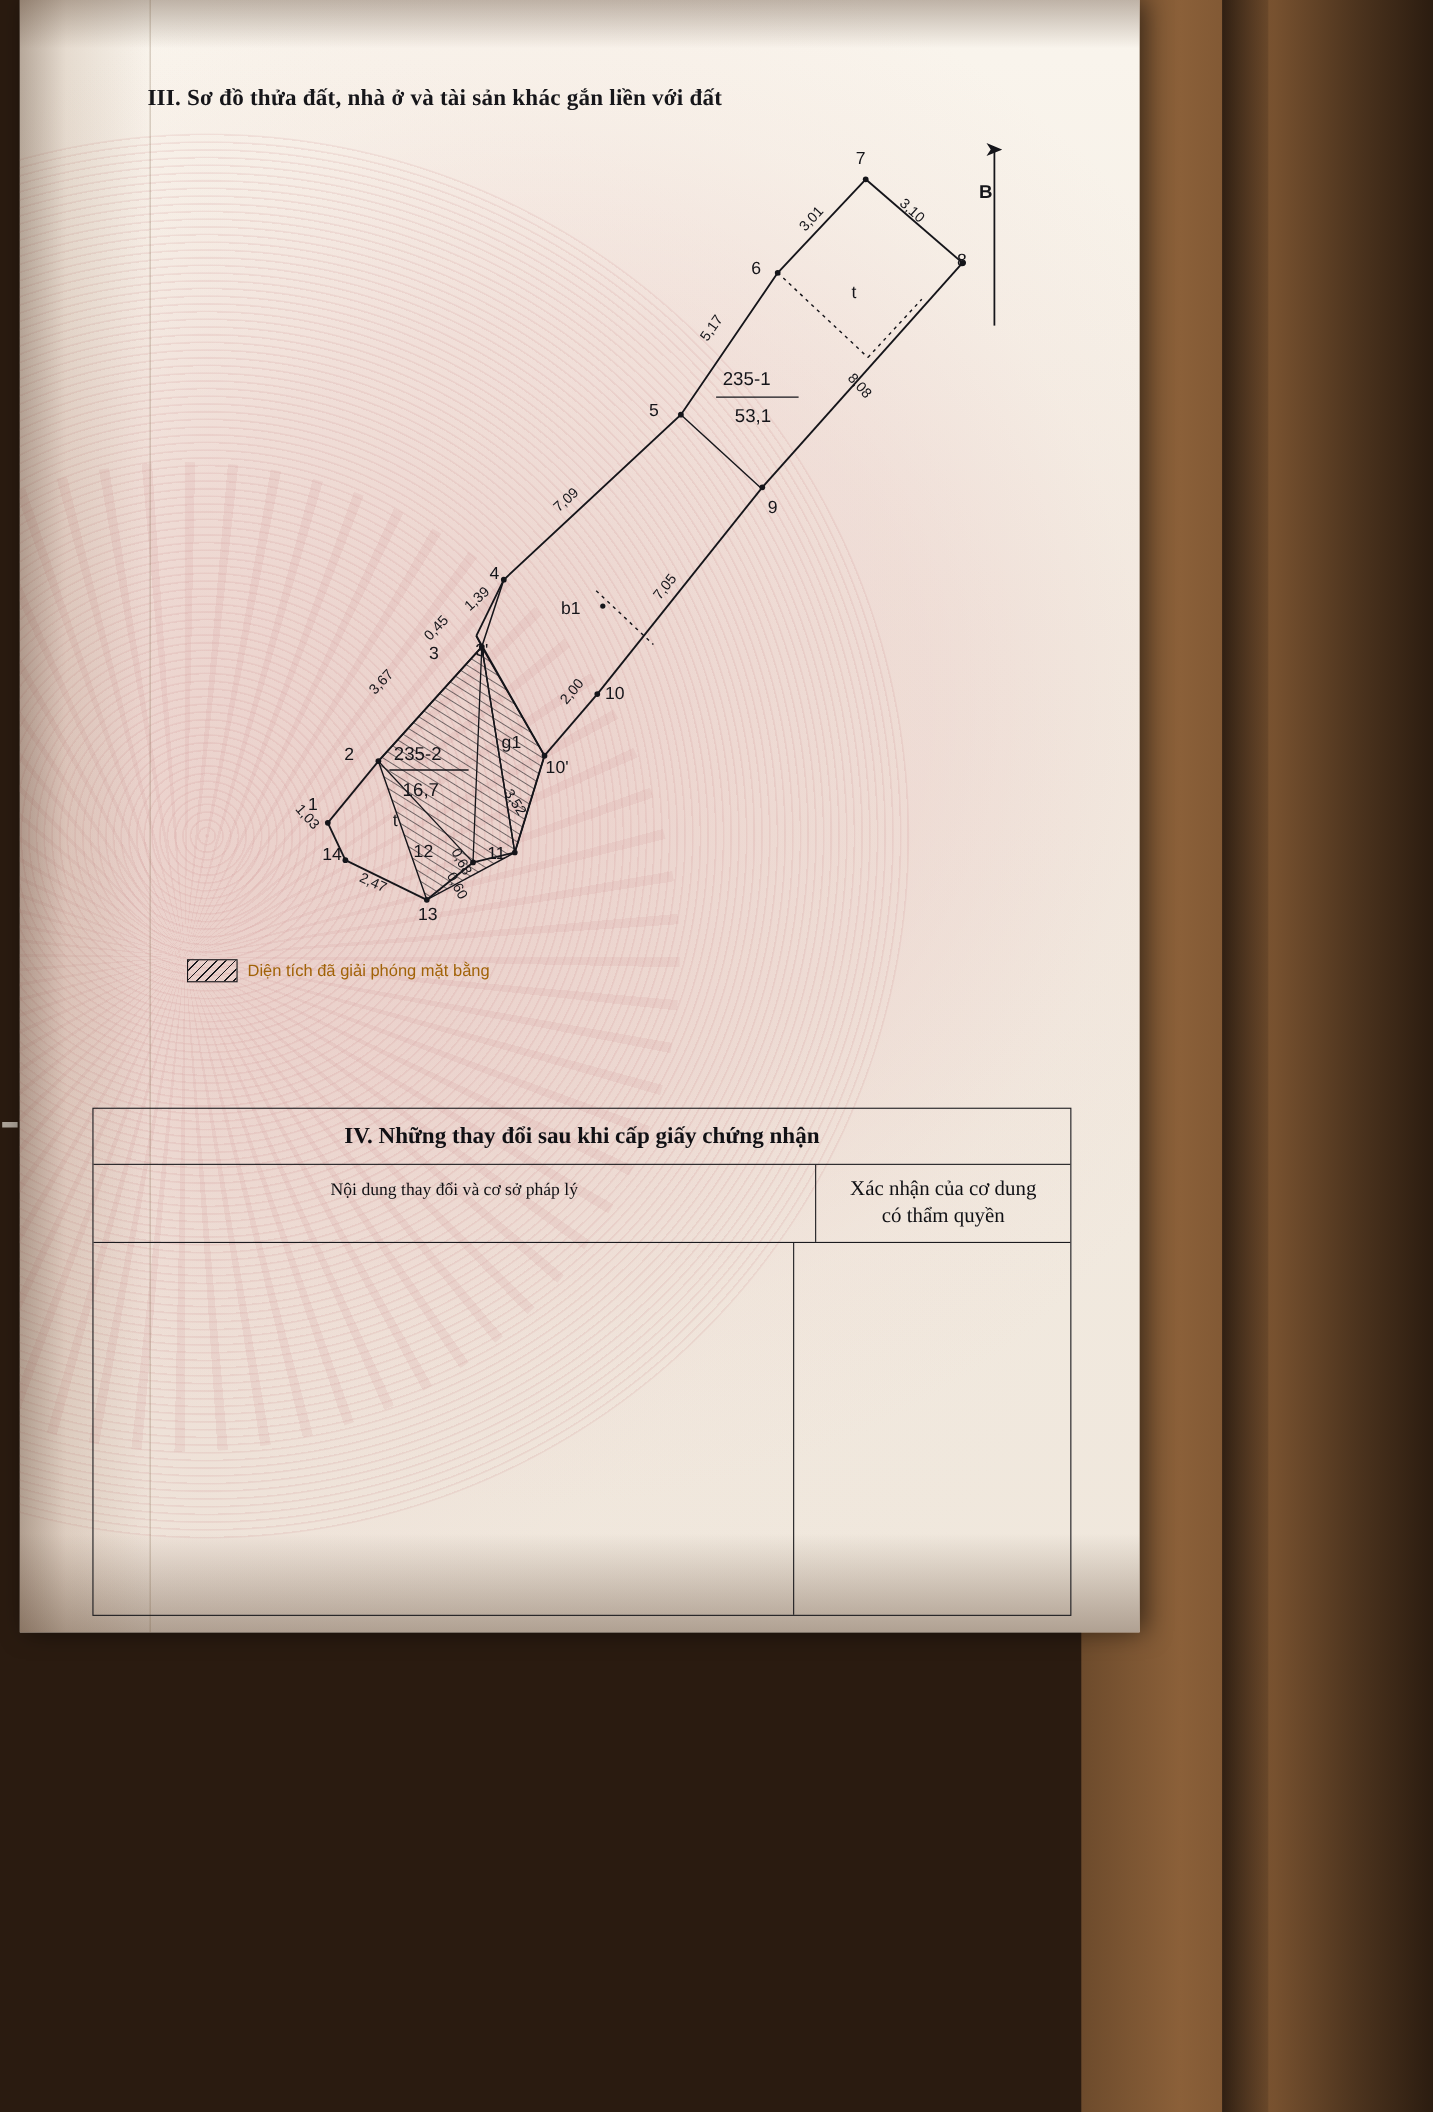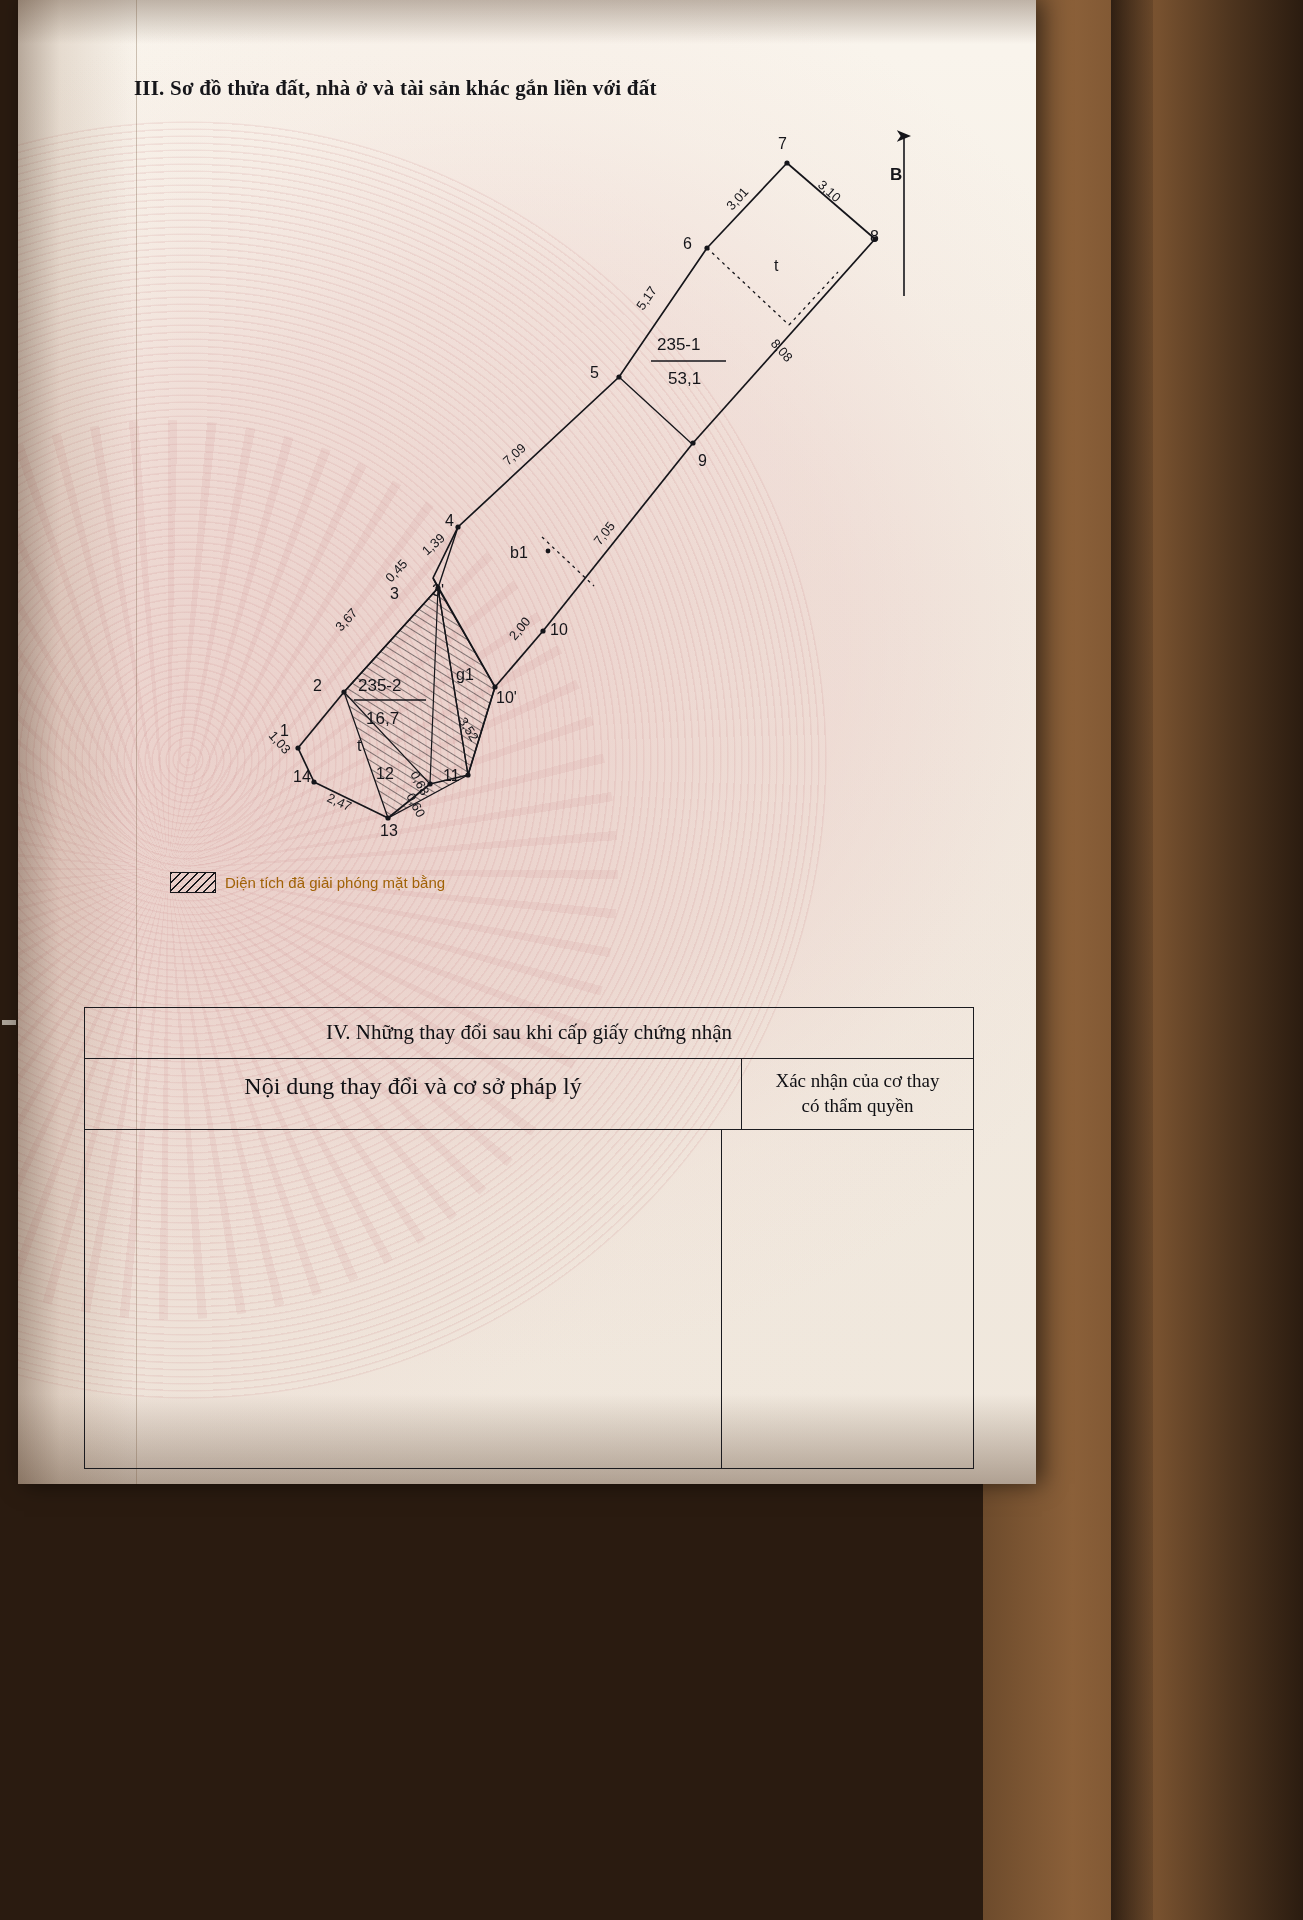--- a/index.html
+++ b/index.html
@@ -177,30 +177,30 @@
     top: 1007px;
     width: 888px;
     border: 1.6px solid #1b1b1f;
     border-collapse: collapse;
   }
   #table4 .row { display: flex; border-bottom: 1.6px solid #1b1b1f; }
   #table4 .row:last-child { border-bottom: none; }
   #table4 .title-cell {
     flex: 1;
     text-align: center;
-    font-weight: normal;
+    font-weight: bold;
     font-size: 21px;
     padding: 12px 6px 13px;
     color: #101014;
   }
   #table4 .hdr-left {
     width: 636px;
     border-right: 1.6px solid #1b1b1f;
     text-align: center;
-    font-size: 24px;
+    font-size: 16px;
     padding: 14px 10px 16px;
     color: #101014;
   }
   #table4 .hdr-right {
     flex: 1;
     text-align: center;
     font-size: 19px;
     line-height: 1.32;
     padding: 9px 10px 11px;
     color: #101014;
@@ -392,21 +392,21 @@
       <div class="lbl">Diện tích đã giải phóng mặt bằng</div>
     </div>
 
     <div id="table4">
       <div class="row">
         <div class="title-cell">IV. Những thay đổi sau khi cấp giấy chứng nhận</div>
       </div>
       <div class="row">
         <div class="hdr-left">Nội dung thay đổi và cơ sở pháp lý</div>
         <div class="hdr-right">
-          <div>Xác nhận của cơ thay</div>
+          <div>Xác nhận của cơ dung</div>
           <div>có thẩm quyền</div>
         </div>
       </div>
       <div class="row">
         <div class="body-left"></div>
         <div class="body-right"></div>
       </div>
     </div>
 
   </div>

